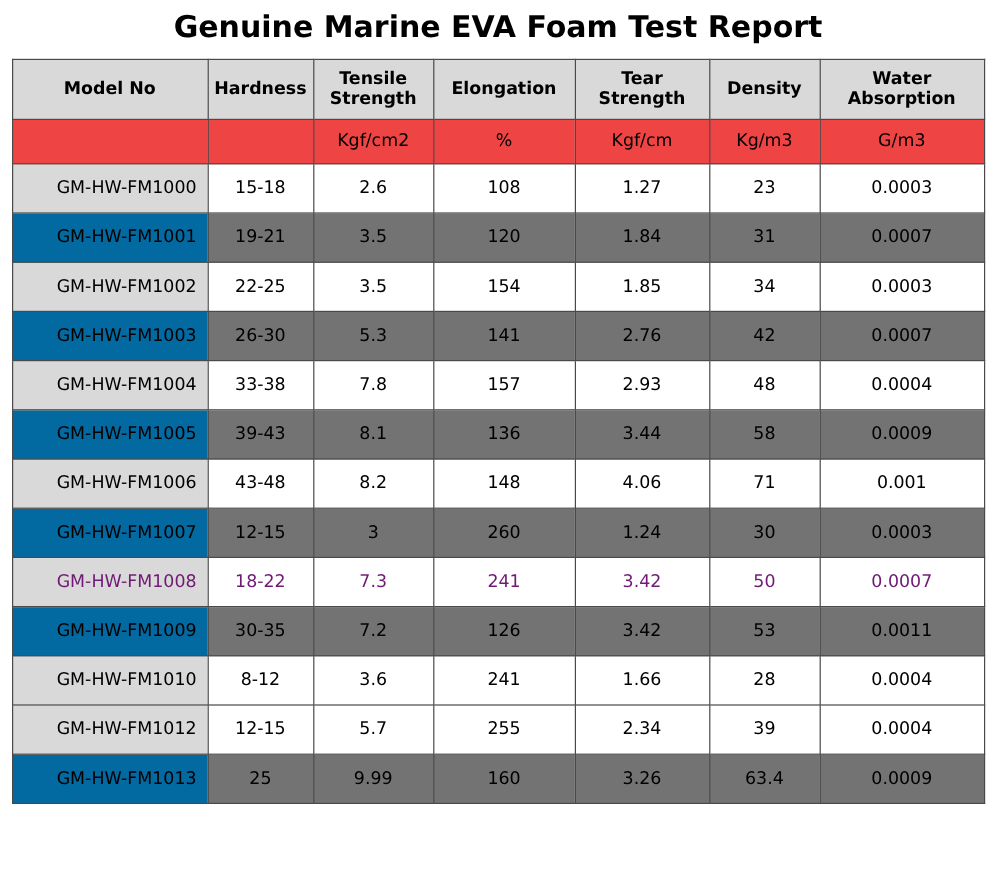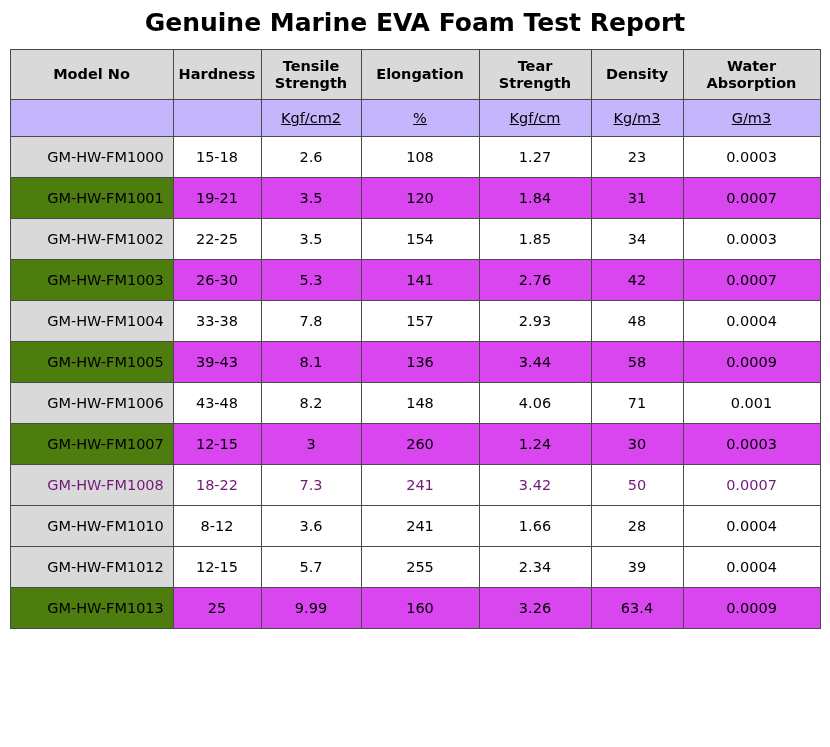--- a/index.html
+++ b/index.html
@@ -45,35 +45,34 @@
     height: 41px;
     box-sizing: border-box;
   }
   thead th {
     background: #d9d9d9;
     font-weight: bold;
     line-height: 1.15;
     height: 50px;
   }
   thead td.unit-cell {
-    background: #c4b5fd;
+    background: #ef4444;
     height: 37px;
     font-weight: normal;
     font-size: 14.5px;
-    text-decoration: underline;
   }
   td.model-cell {
     background: #d9d9d9;
     font-size: 14.5px;
   }
   tbody tr.alt td {
-    background: #d946ef;
+    background: #737373;
   }
   tbody tr.alt td.model-cell {
-    background: #4d7c0f;
+    background: #0369a1;
   }
   tbody tr td {
     background: #ffffff;
   }
   tbody tr td.model-cell {
     background: #d9d9d9;
     padding-left: 28px;
   }
   tbody tr.highlight td,
   tbody tr.highlight td.model-cell {
@@ -200,20 +199,29 @@
         </tr>
         <tr class="highlight">
           <td class="model-cell">GM-HW-FM1008</td>
           <td>18-22</td>
           <td>7.3</td>
           <td>241</td>
           <td>3.42</td>
           <td>50</td>
           <td>0.0007</td>
         </tr>
+        <tr class="alt">
+          <td class="model-cell">GM-HW-FM1009</td>
+          <td>30-35</td>
+          <td>7.2</td>
+          <td>126</td>
+          <td>3.42</td>
+          <td>53</td>
+          <td>0.0011</td>
+        </tr>
         <tr>
           <td class="model-cell">GM-HW-FM1010</td>
           <td>8-12</td>
           <td>3.6</td>
           <td>241</td>
           <td>1.66</td>
           <td>28</td>
           <td>0.0004</td>
         </tr>
         <tr>

